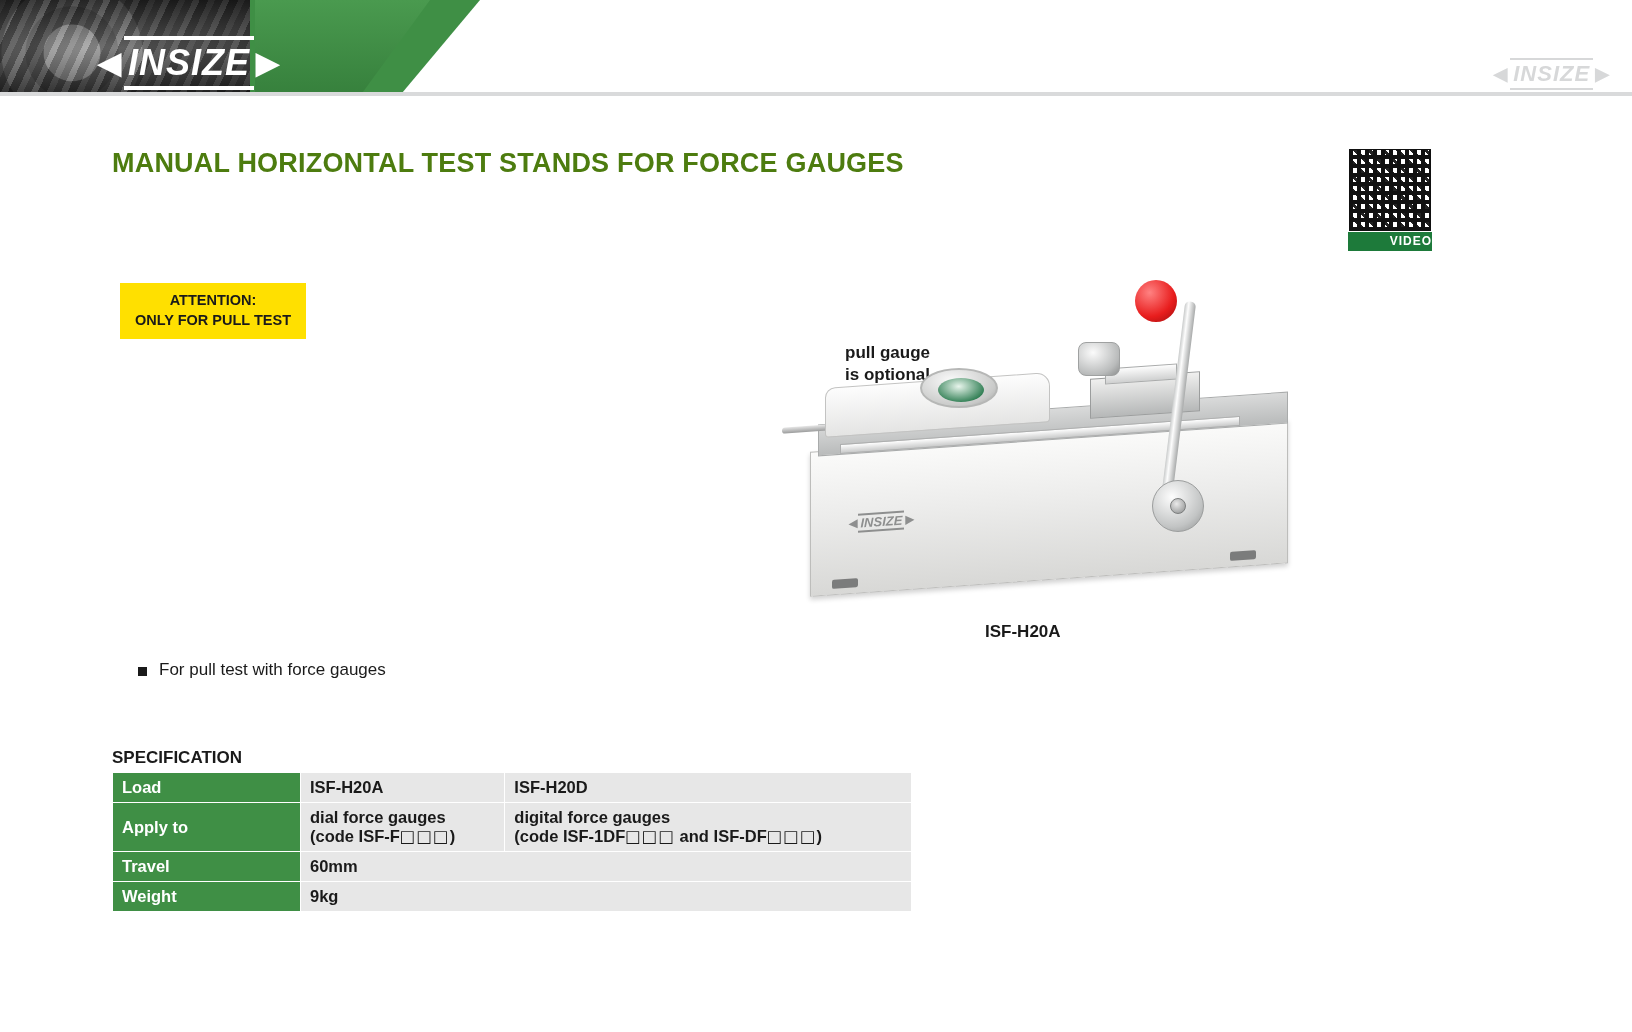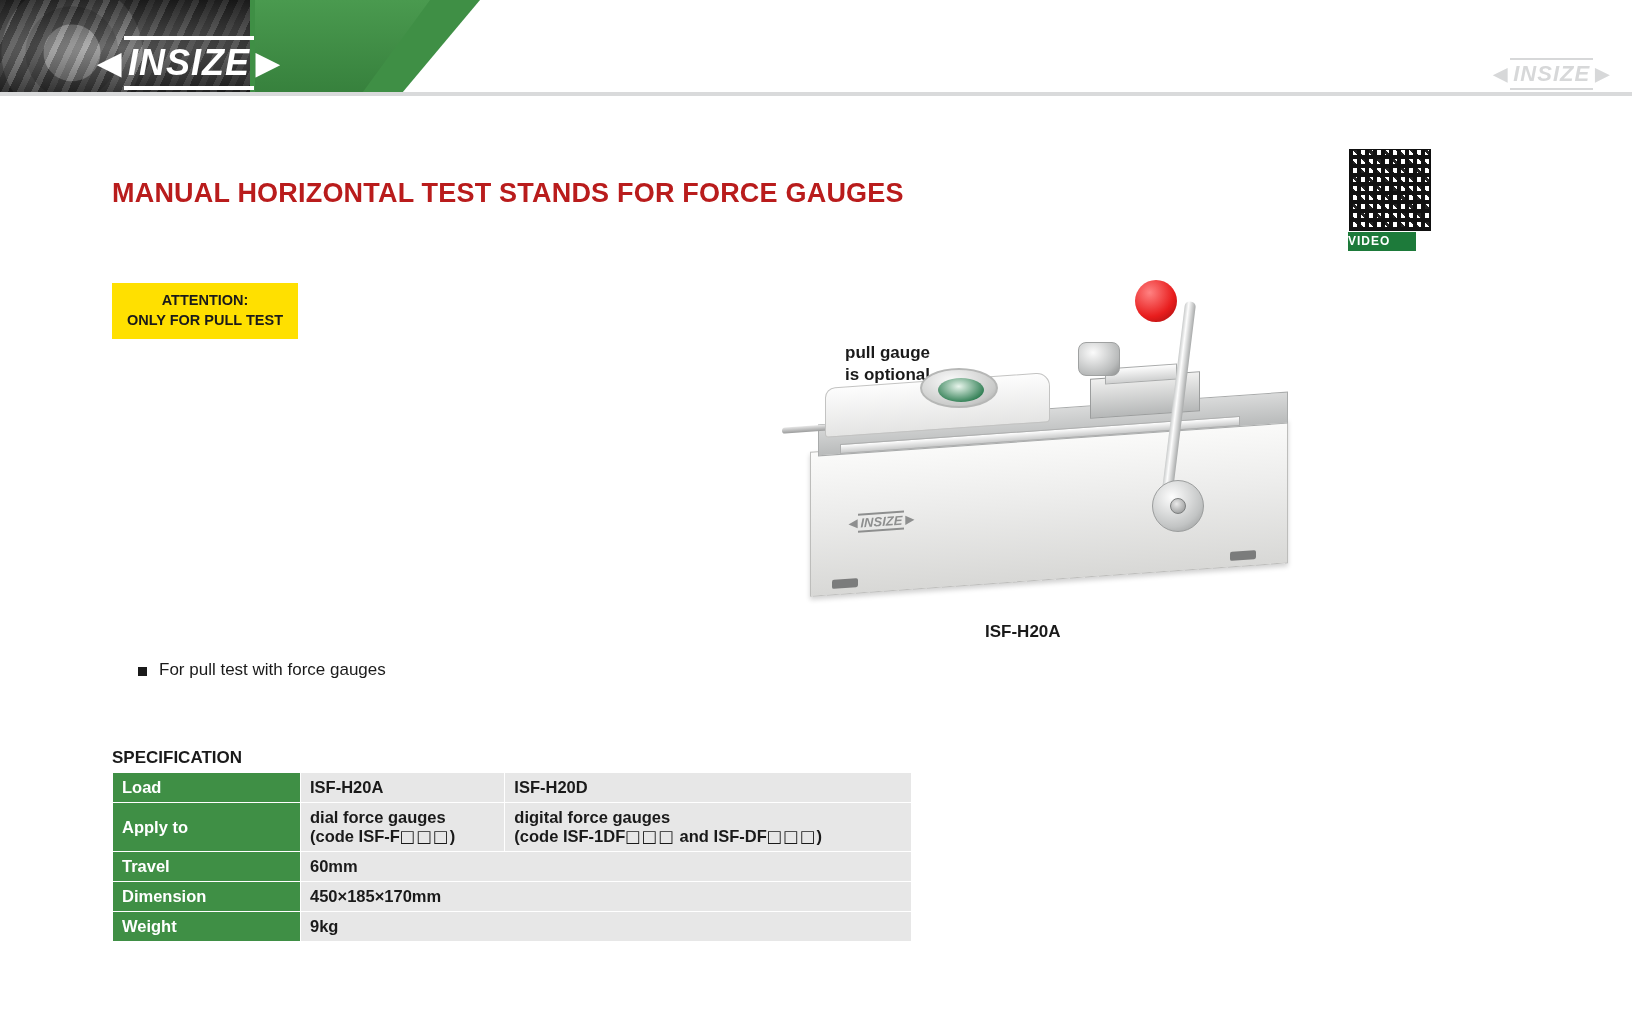--- a/index.html
+++ b/index.html
@@ -96,55 +96,54 @@
     border-bottom: 2px solid #d7d8d9;
     padding: 1px 3px;
   }
 
   
   .page-title {
     position: absolute;
     left: 112px; top: 148px;
     font-size: 27px;
     font-weight: bold;
-    color: #b91c1c;
+    color: #4d7c0f;
     letter-spacing: 0.2px;
-    margin-top: 30px;
   }
 
   
   .qr-wrap {
     position: absolute;
     right: 200px; top: 148px;
     width: 84px;
   }
   .qr-code {
     width: 84px; height: 84px;
     background-color: #ffffff;
     background-image:
       repeating-linear-gradient(90deg, #111 0 4px, transparent 4px 8px),
       repeating-linear-gradient(0deg, #111 0 4px, transparent 4px 9px),
       repeating-linear-gradient(45deg, #222 0 3px, transparent 3px 10px);
     border: 1px solid #ffffff;
   }
   .qr-video {
-    width: 68px;
+    width: 84px;
     background: #1d7a3a;
     color: #ffffff;
     font-size: 12px;
     font-weight: bold;
-    text-align: left;
+    text-align: right;
     letter-spacing: 1px;
     padding: 2px 0 3px;
   }
 
   
   .attention {
     position: absolute;
-    left: 112px; top: 283px;
+    left: 120px; top: 283px;
     width: 186px;
     background: #ffe000;
     color: #1a1a1a;
     font-size: 14.5px;
     font-weight: bold;
     text-align: center;
     line-height: 1.35;
     padding: 8px 4px 9px;
   }
 
@@ -455,21 +454,17 @@
         <div class="nowrap">
           <span>(code </span><b>ISF-1DF</b><b class="sq">□□□</b><span> and </span><b>ISF-DF</b><b class="sq">□□□</b><span>)</span>
         </div>
       </td>
     </tr>
     <tr>
       <td class="label">Travel</td>
       <td class="value" colspan="2">60mm</td>
     </tr>
     <tr>
-      <td class="label">Dimension</td>
-      <td class="value" colspan="2">450×185×170mm</td>
-    </tr>
-    <tr>
       <td class="label">Weight</td>
       <td class="value" colspan="2">9kg</td>
     </tr>
   </tbody>
 </table>
 
 </body></html>

